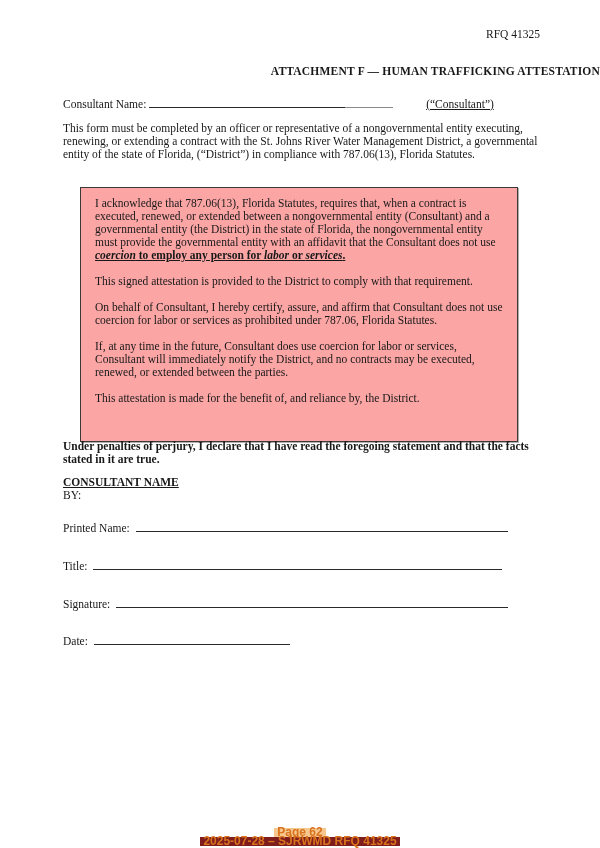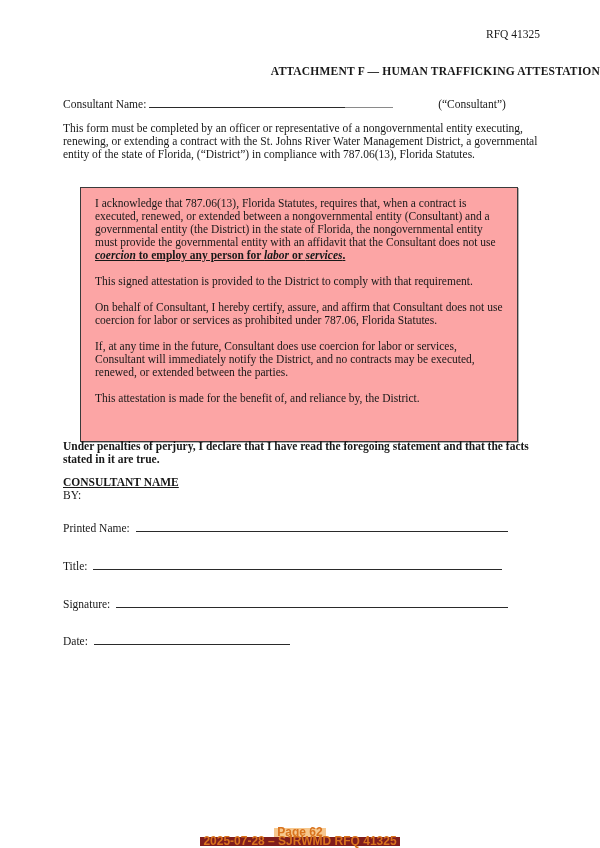--- a/index.html
+++ b/index.html
@@ -9,21 +9,21 @@
     background:#fff;
     font-family:"Liberation Serif","DejaVu Serif",serif;
     font-size:11.5px;line-height:13px;color:#181818;
     overflow:hidden;
   }
   .rfq{position:absolute;top:28px;left:12px;right:60px;text-align:right;}
   .doc-title{position:absolute;top:65px;left:0;width:100%;text-align:right;font-weight:bold;letter-spacing:.2px;}
   .consultant-row{position:absolute;top:96px;left:63px;right:40px;white-space:nowrap;}
   .fill-line{display:inline-block;border-bottom:1px solid #2a2a2a;height:11px;vertical-align:baseline;}
   .fill-line.light{border-bottom-color:#8a8a8a;}
-  .consultant-suffix{margin-left:42px;}
+  .consultant-suffix{margin-left:30px;text-decoration:underline;}
   .intro{position:absolute;top:122px;left:63px;width:476px;}
   .attest-box{
     position:absolute;top:187px;left:80px;width:438px;box-sizing:border-box;
     border:1.5px solid #3a3a3a;box-shadow:1px 1px 0 #b0b0b0;
     padding:9px 13px 20px 14px;background:#fca5a5;
   }
   .attest-box p{margin:0 0 13px 0;}
   .attest-box p:last-child{margin-bottom:16px;}
   .bu{font-weight:bold;text-decoration:underline;}
   .bu .it{font-style:italic;}

